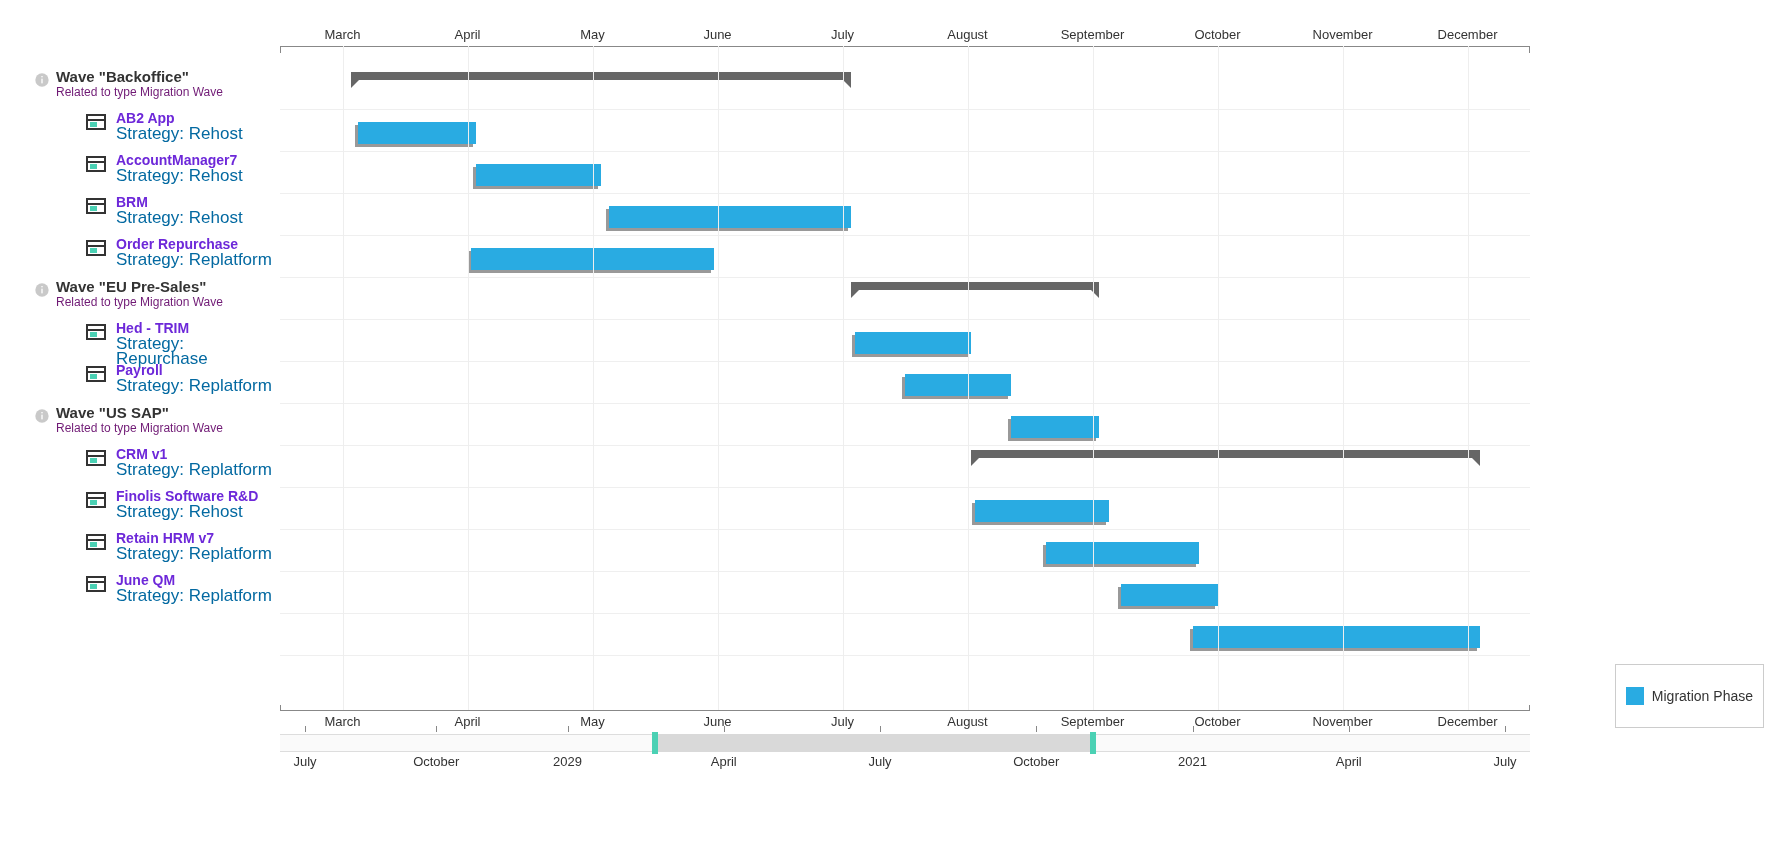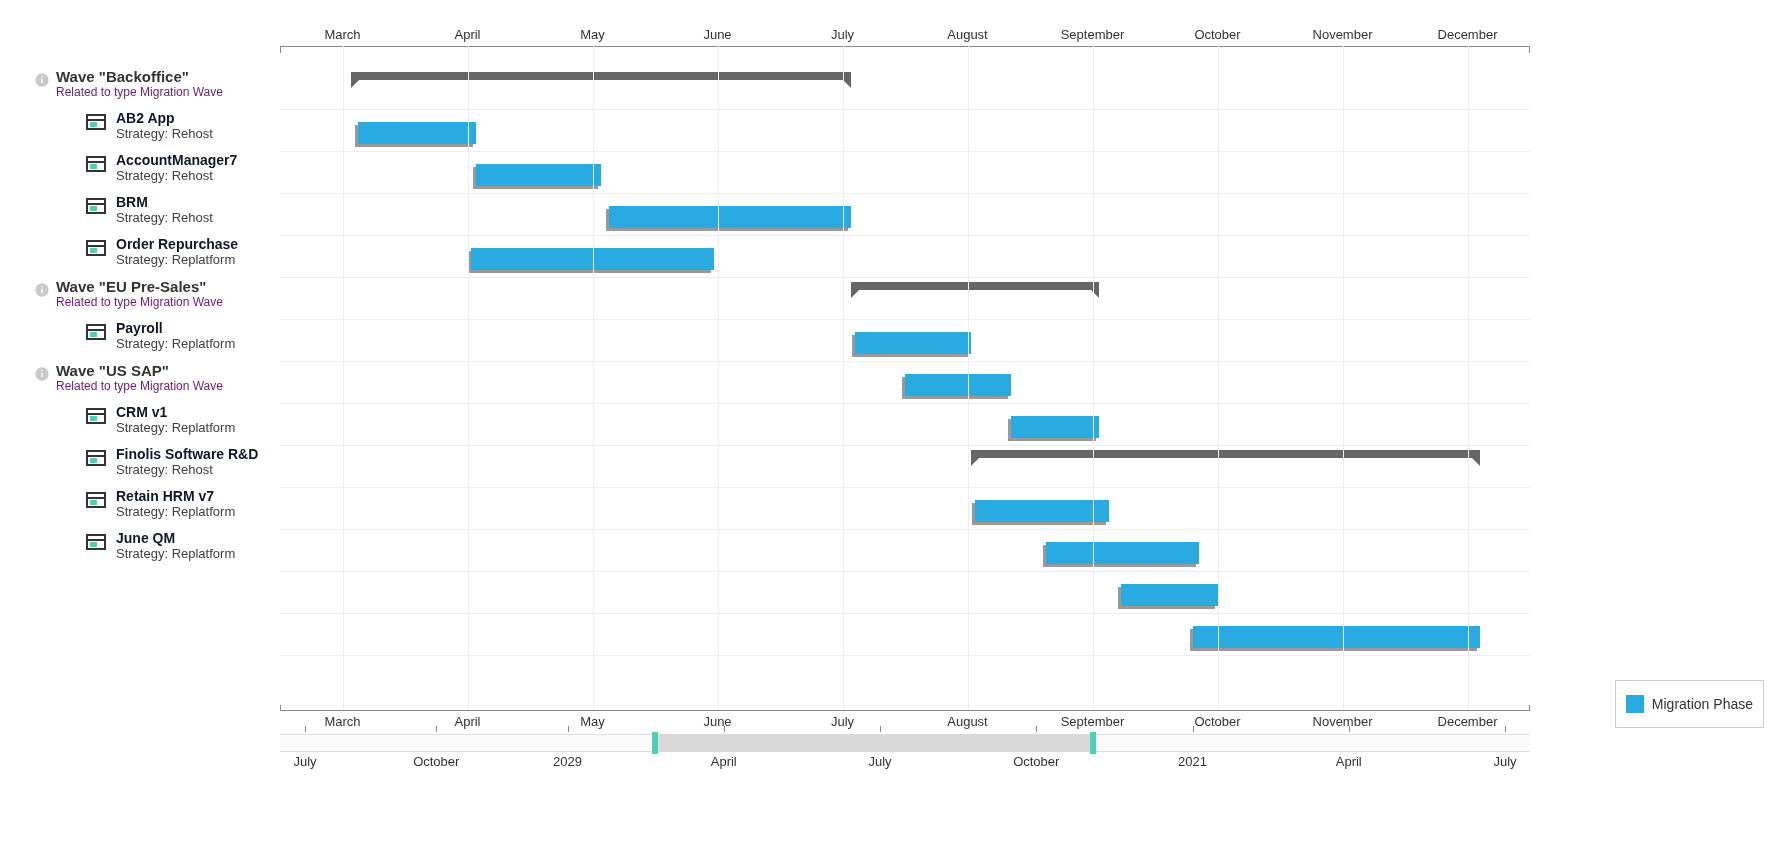--- a/index.html
+++ b/index.html
@@ -25,28 +25,28 @@
   .bar { position:absolute; top:12px; height:22px; background:#29abe2; box-shadow:-3px 3px 0 rgba(0,0,0,0.4); }
   .group-bar { position:absolute; top:4px; height:8px; background:#666; }
   .group-bar::before, .group-bar::after { content:""; position:absolute; top:8px; width:0; height:0; border-top:8px solid #666; }
   .group-bar::before { left:0; border-right:8px solid transparent; }
   .group-bar::after { right:0; border-left:8px solid transparent; }
   .sidebar { position:absolute; left:0; top:68px; width:280px; }
   .group-head { position:relative; padding-left:56px; height:42px; }
   .group-title { font-weight:600; font-size:15px; color:#333; }
   .group-sub { font-size:12px; color:#701a75; }
   .item-row { position:relative; padding-left:116px; height:42px; }
-  .item-title { font-weight:600; font-size:14px; color:#0f172a; line-height:16px; }
-  .item-sub { font-size:13px; color:#404040; line-height:15px; }
+  .item-title { font-weight:600; font-size:14px; color:#6d28d9; line-height:16px; }
+  .item-sub { font-size:17px; color:#0369a1; line-height:15px; }
   .info-icon { position:absolute; left:34px; top:4px; width:16px; height:16px; }
   .info-icon svg { width:16px; height:16px; fill:#c9c9c9; }
   .app-icon { position:absolute; left:86px; top:4px; width:20px; height:16px; border:2px solid #333; background:#fff; }
   .app-icon::before { content:""; position:absolute; left:0; right:0; top:3px; border-top:2px solid #333; }
   .app-icon::after { content:""; position:absolute; left:2px; top:6px; width:7px; height:5px; background:#4bd1b4; }
-  .legend { position:absolute; right:20px; bottom:120px; border:1px solid #ccc; background:#fff; padding:14px 10px; display:flex; align-items:center; gap:8px; font-size:14px; }
+  .legend { position:absolute; right:20px; bottom:120px; border:1px solid #ccc; background:#fff; padding:22px 10px; display:flex; align-items:center; gap:8px; font-size:14px; }
   .legend-swatch { width:18px; height:18px; background:#29abe2; }
   .overview { position:absolute; left:280px; width:1250px; top:726px; height:32px; }
   .ov-bg { position:absolute; left:0; right:0; top:8px; height:18px; background:#fafafa; border-top:1px solid #ddd; border-bottom:1px solid #ddd; }
   .ov-sel { position:absolute; top:8px; height:18px; background:#d9d9d9; }
   .ov-handle { position:absolute; top:6px; width:6px; height:22px; background:#4bd1b4; }
   .ov-tick { position:absolute; top:0; height:6px; border-left:1px solid #888; }
   .ov-label { position:absolute; top:28px; font-size:13px; color:#333; transform:translateX(-50%); white-space:nowrap; }
 </style>
 </head>
 <body>
@@ -84,20 +84,25 @@
         <div class="item-sub">Strategy: Replatform</div>
       </div>
       <div class="group-head">
         <div class="info-icon"><svg viewBox="0 0 24 24">
             <circle cx="12" cy="12" r="10"></circle>
             <rect x="11" y="10" width="2" height="7" fill="#fff"></rect>
             <rect x="11" y="6" width="2" height="2" fill="#fff"></rect>
           </svg></div>
         <div class="group-title">Wave "EU Pre-Sales"</div>
         <div class="group-sub">Related to type Migration Wave</div>
+      </div>
+      <div class="item-row">
+        <div class="app-icon"></div>
+        <div class="item-title">Hed - TRIM</div>
+        <div class="item-sub">Strategy: Repurchase</div>
       </div>
       <div class="item-row">
         <div class="app-icon"></div>
         <div class="item-title">Payroll</div>
         <div class="item-sub">Strategy: Replatform</div>
       </div>
       <div class="group-head">
         <div class="info-icon"><svg viewBox="0 0 24 24">
             <circle cx="12" cy="12" r="10"></circle>
             <rect x="11" y="10" width="2" height="7" fill="#fff"></rect>

